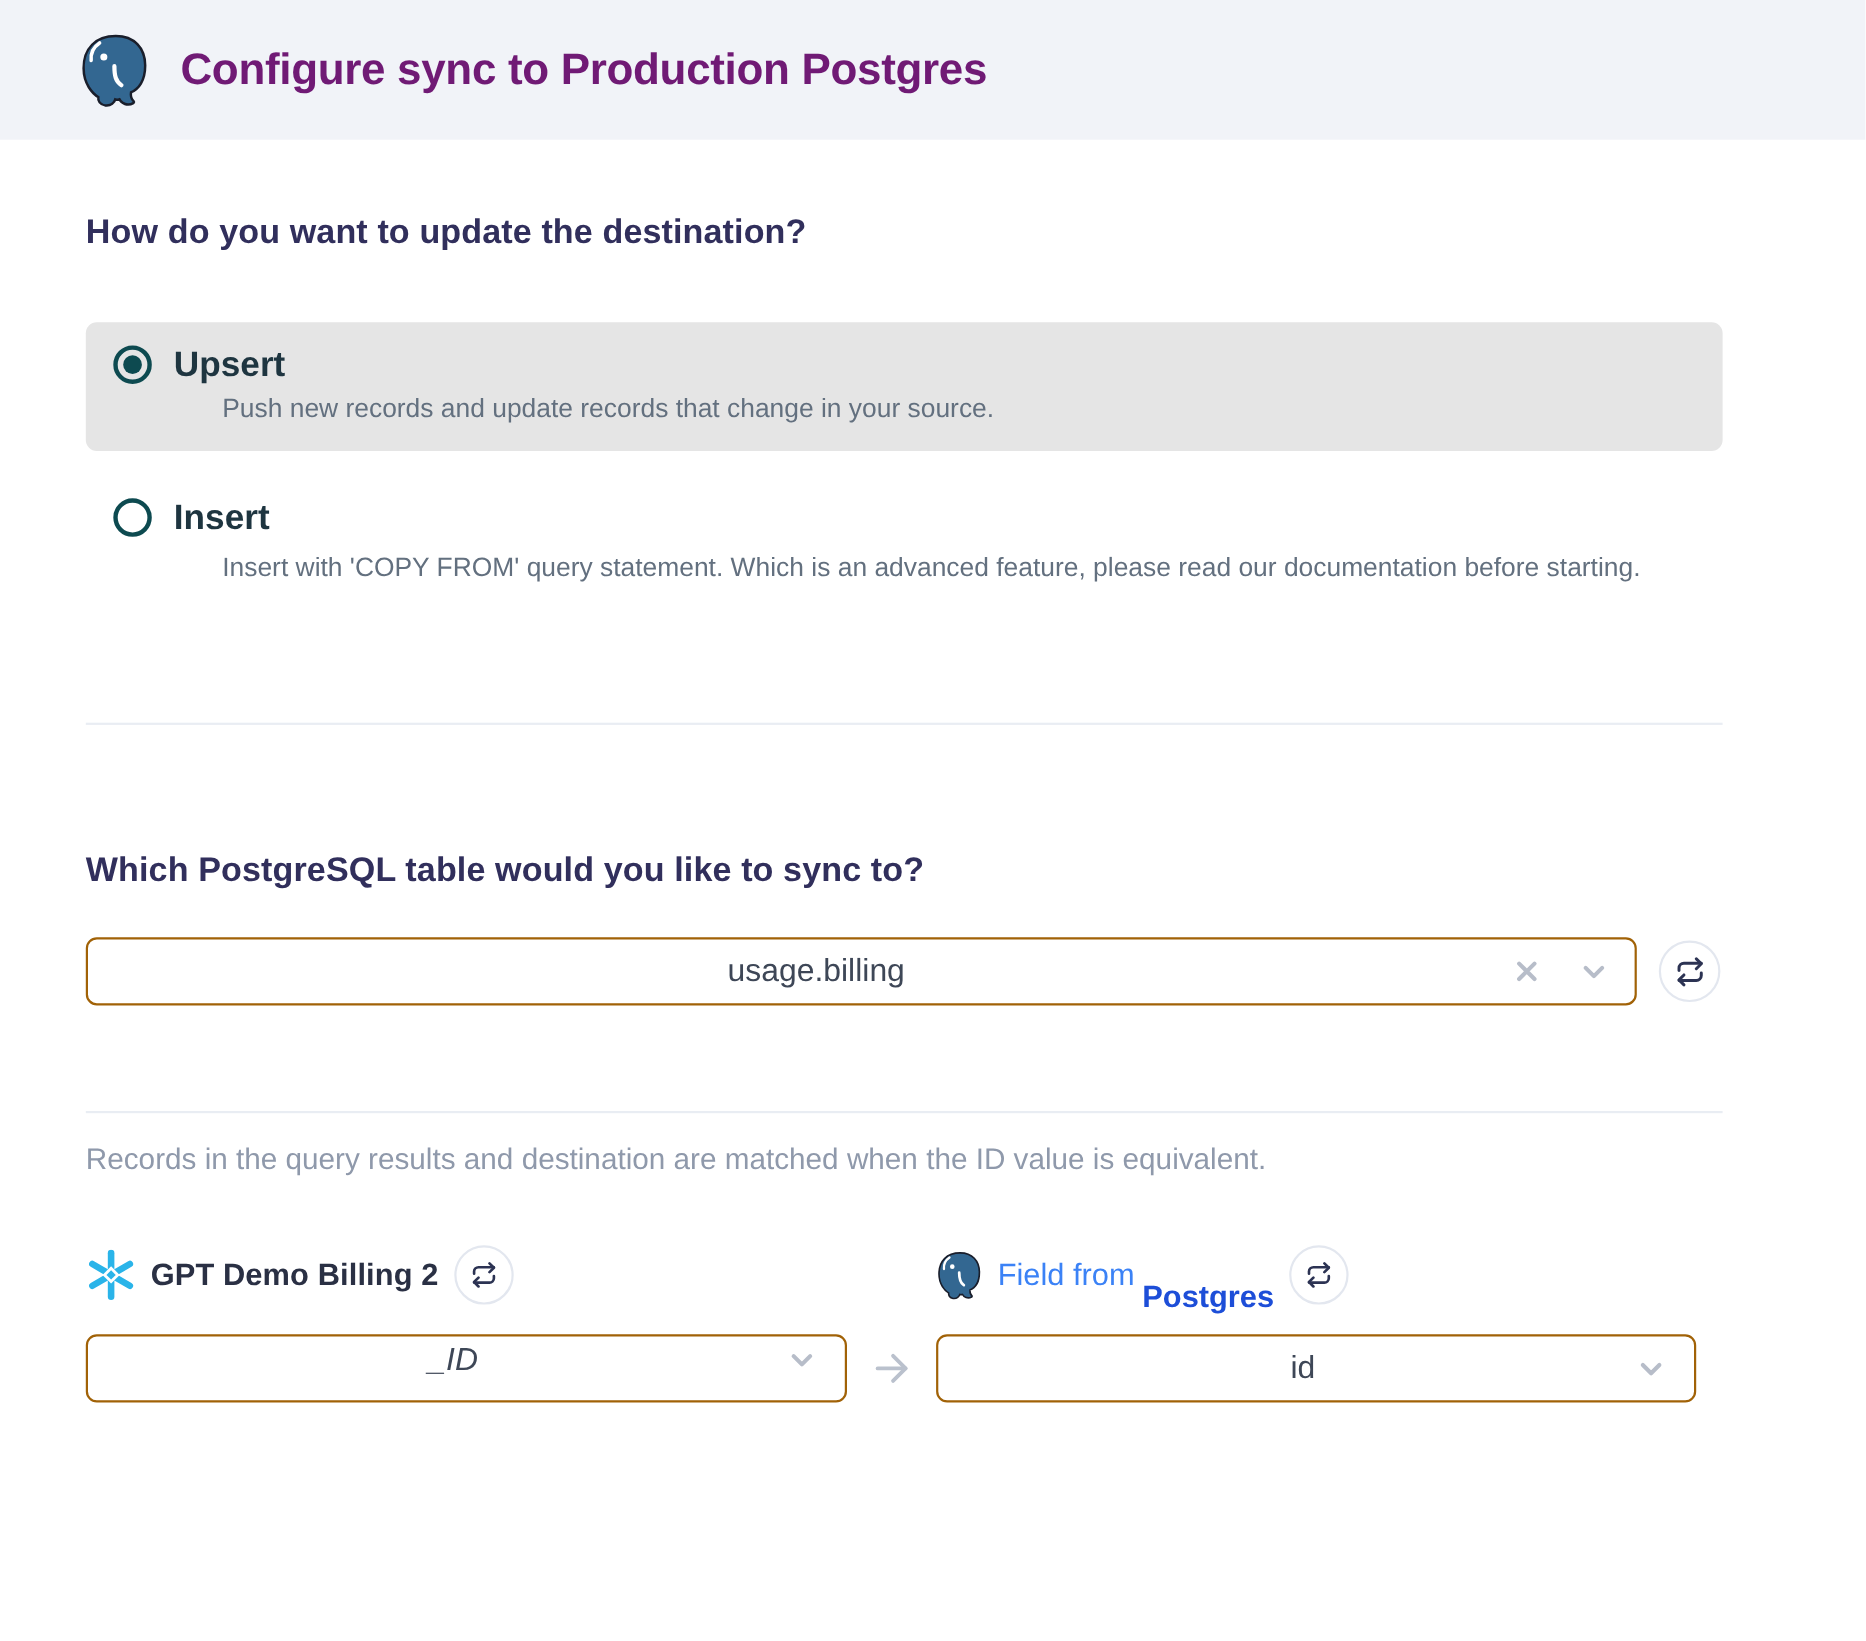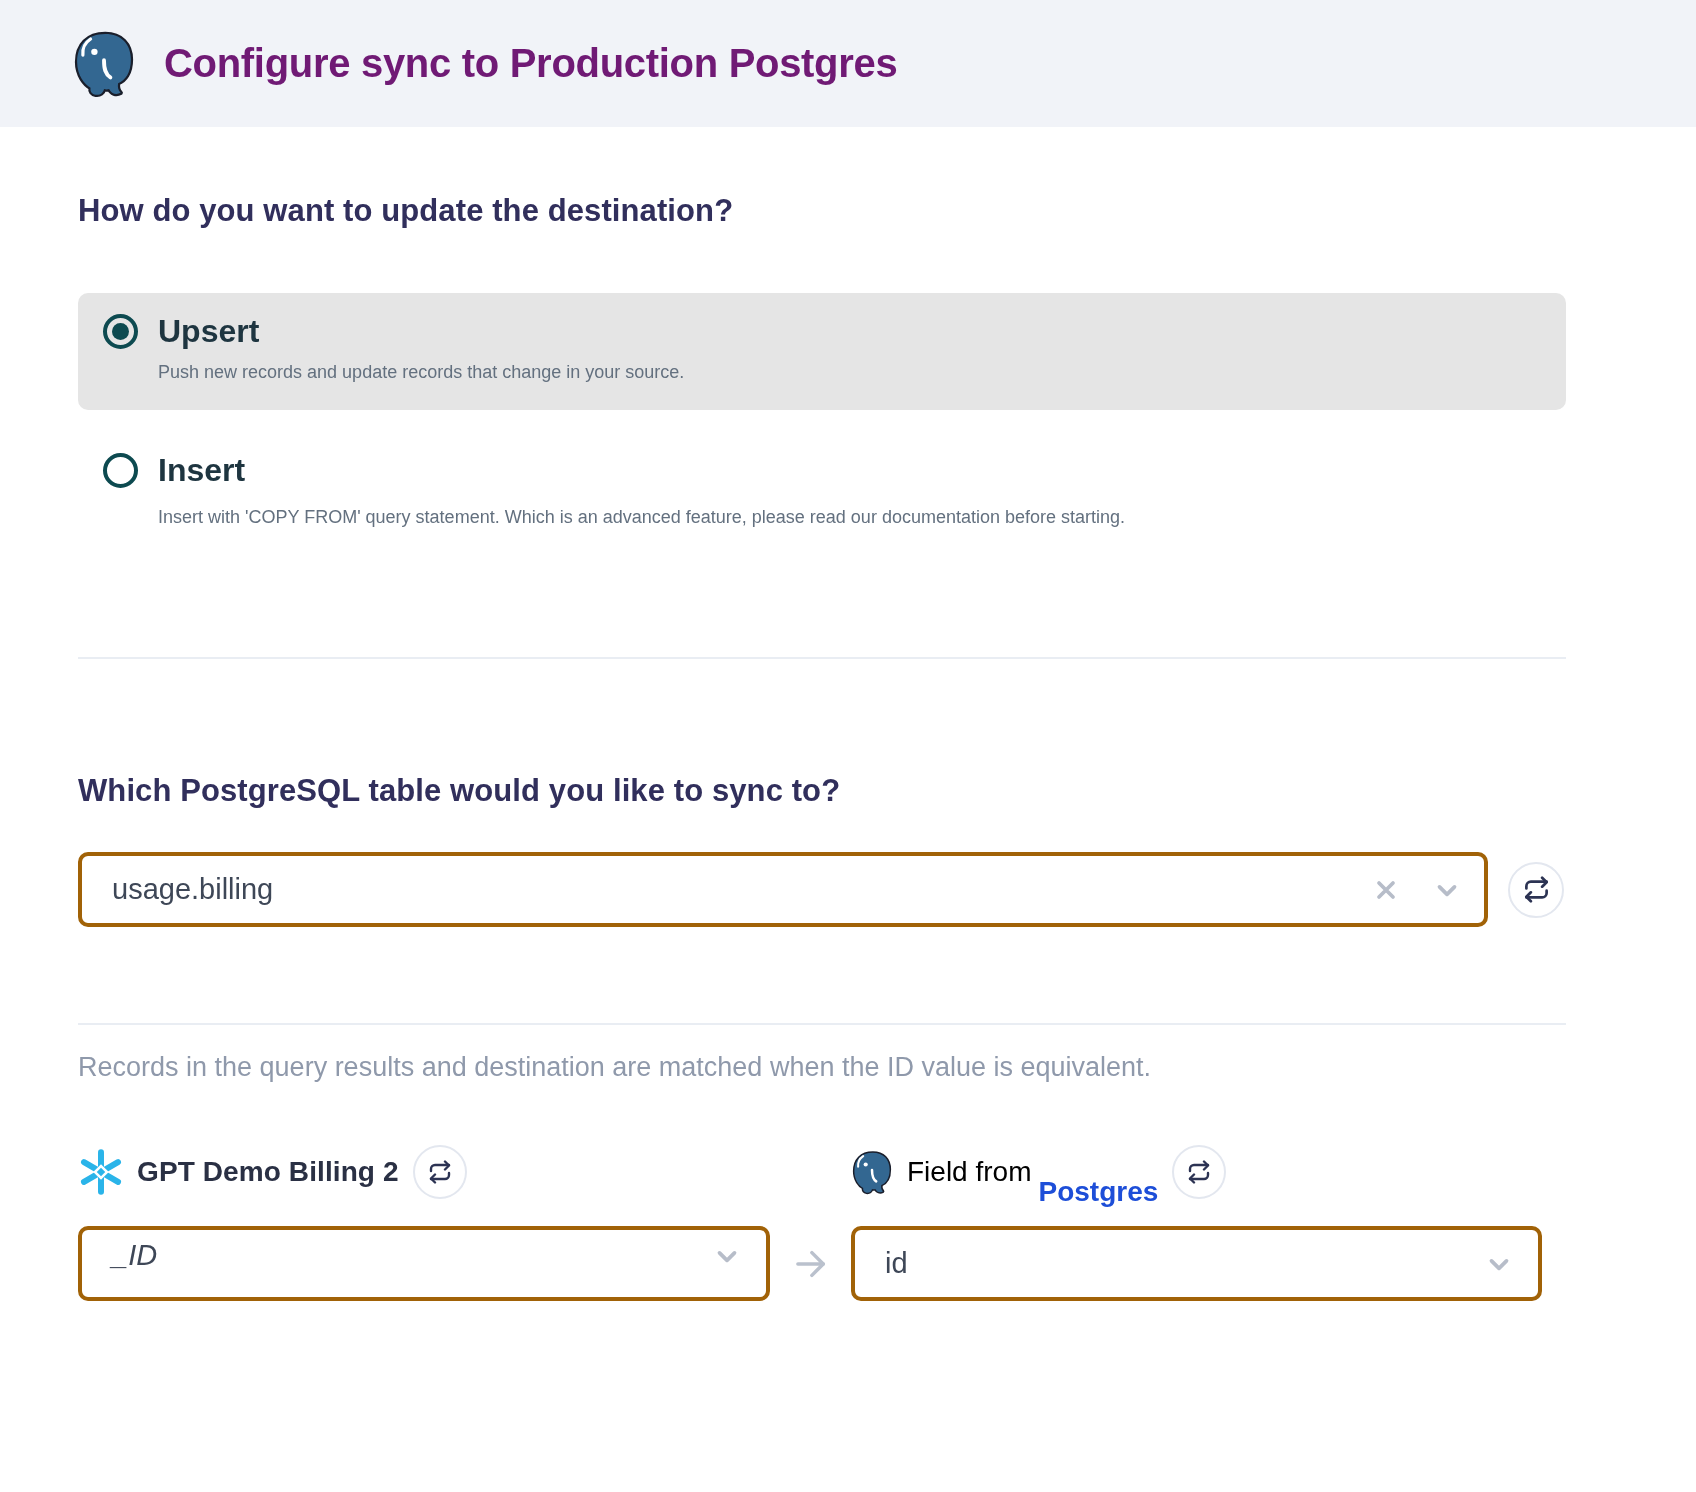--- a/index.html
+++ b/index.html
@@ -48,31 +48,31 @@
     border:4px solid #0d4a50; background:transparent;
     position:relative; margin-top:3px; cursor:pointer;
   }
   .radio-checked::after {
     content:""; position:absolute; inset:5px; border-radius:50%; background:#0d4a50;
   }
   .opt-label {
     font-size:32px; font-weight:600; color:#1e3540; line-height:40px;
   }
   .opt-desc {
-    font-size:18px; font-weight:400; color:#63707f; line-height:38px;
-    margin-top:2px; max-width:1400px;
+    font-size:24px; font-weight:400; color:#63707f; line-height:38px;
+    margin-top:2px; max-width:1400px;margin-left:44px;
   }
   .option-plain .opt-desc { margin-top:8px; }
 
   
   .h-table { margin-top:112px; }
   .select-row { display:flex; align-items:center; margin-top:41px; }
   .select {
-    height:75px; background:#fff; border:4px solid #a16207; border-radius:10px;
-    display:flex; align-items:center; cursor:pointer;
+    height:62px; background:#fff; border:2px solid #a16207; border-radius:10px;
+    display:flex; align-items:center; cursor:pointer;text-align:center;
   }
   .select-wide { width:1410px; padding:0 22px 0 30px; }
   .select-value { flex:1; font-size:29px; color:#3e4757; }
   .sel-icons { display:flex; align-items:center; gap:32px; }
   .icon-x, .icon-chev { display:block; }
   .circle-btn {
     width:56px; height:56px; border-radius:50%;
     border:2px solid #e3e7ef; background:#fff;
     display:flex; align-items:center; justify-content:center;
     margin-left:20px; cursor:pointer; flex:none; padding:0;
@@ -84,21 +84,21 @@
   .subtitle {
     margin-top:22px; font-size:27px; color:#8f99ab; line-height:40px;
   }
   .map-headers { display:flex; align-items:center; margin-top:58px; height:54px; }
   .map-col-l { width:692px; display:flex; align-items:center; }
   .map-col-r { width:691px; display:flex; align-items:center; }
   .map-spacer { width:81px; display:flex; align-items:center; justify-content:center; }
   .sf-icon { width:46px; height:46px; flex:none; }
   .pg-icon-sm { width:42px; height:45px; flex:none; }
   .map-name { font-size:28px; font-weight:700; color:#2a3044; margin-left:13px; letter-spacing:.1px; }
-  .map-prefix { font-size:28px; font-weight:400; color:#000000; margin-left:14px; }
+  .map-prefix { font-size:28px; font-weight:400; color:#3b82f6; margin-left:14px; }
   .map-system { font-size:28px; font-weight:700; color:#1d4ed8; margin-left:7px;margin-top:40px; }
   .map-selects { display:flex; align-items:center; margin-top:27px; }
   .select-map-l { width:692px; padding:0 24px 16px 30px;font-style:italic; }
   .select-map-r { width:691px; padding:0 24px 0 30px; }
 </style>
 </head>
 <body>
 
 <header class="topbar">
   <svg class="pg-logo" viewBox="0 0 100 104" aria-hidden="true">

